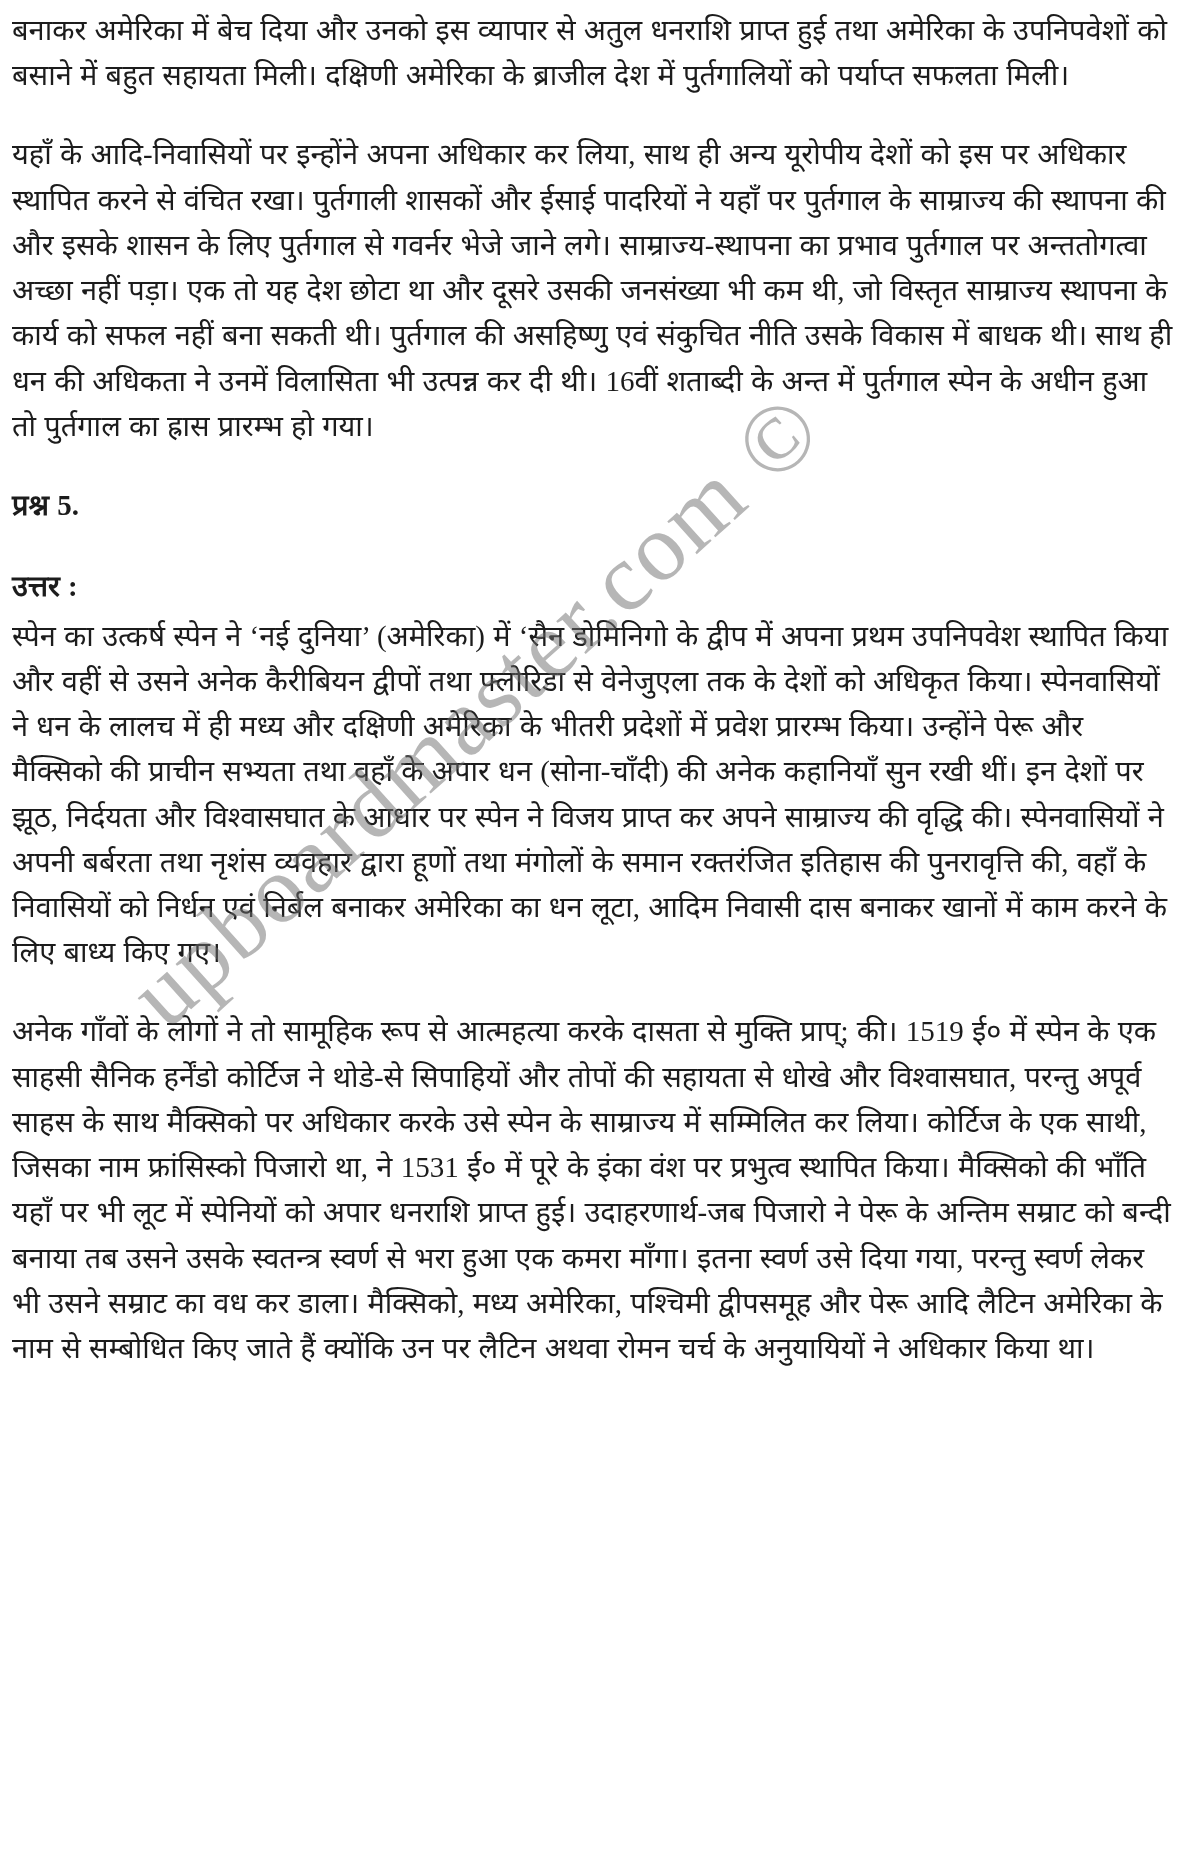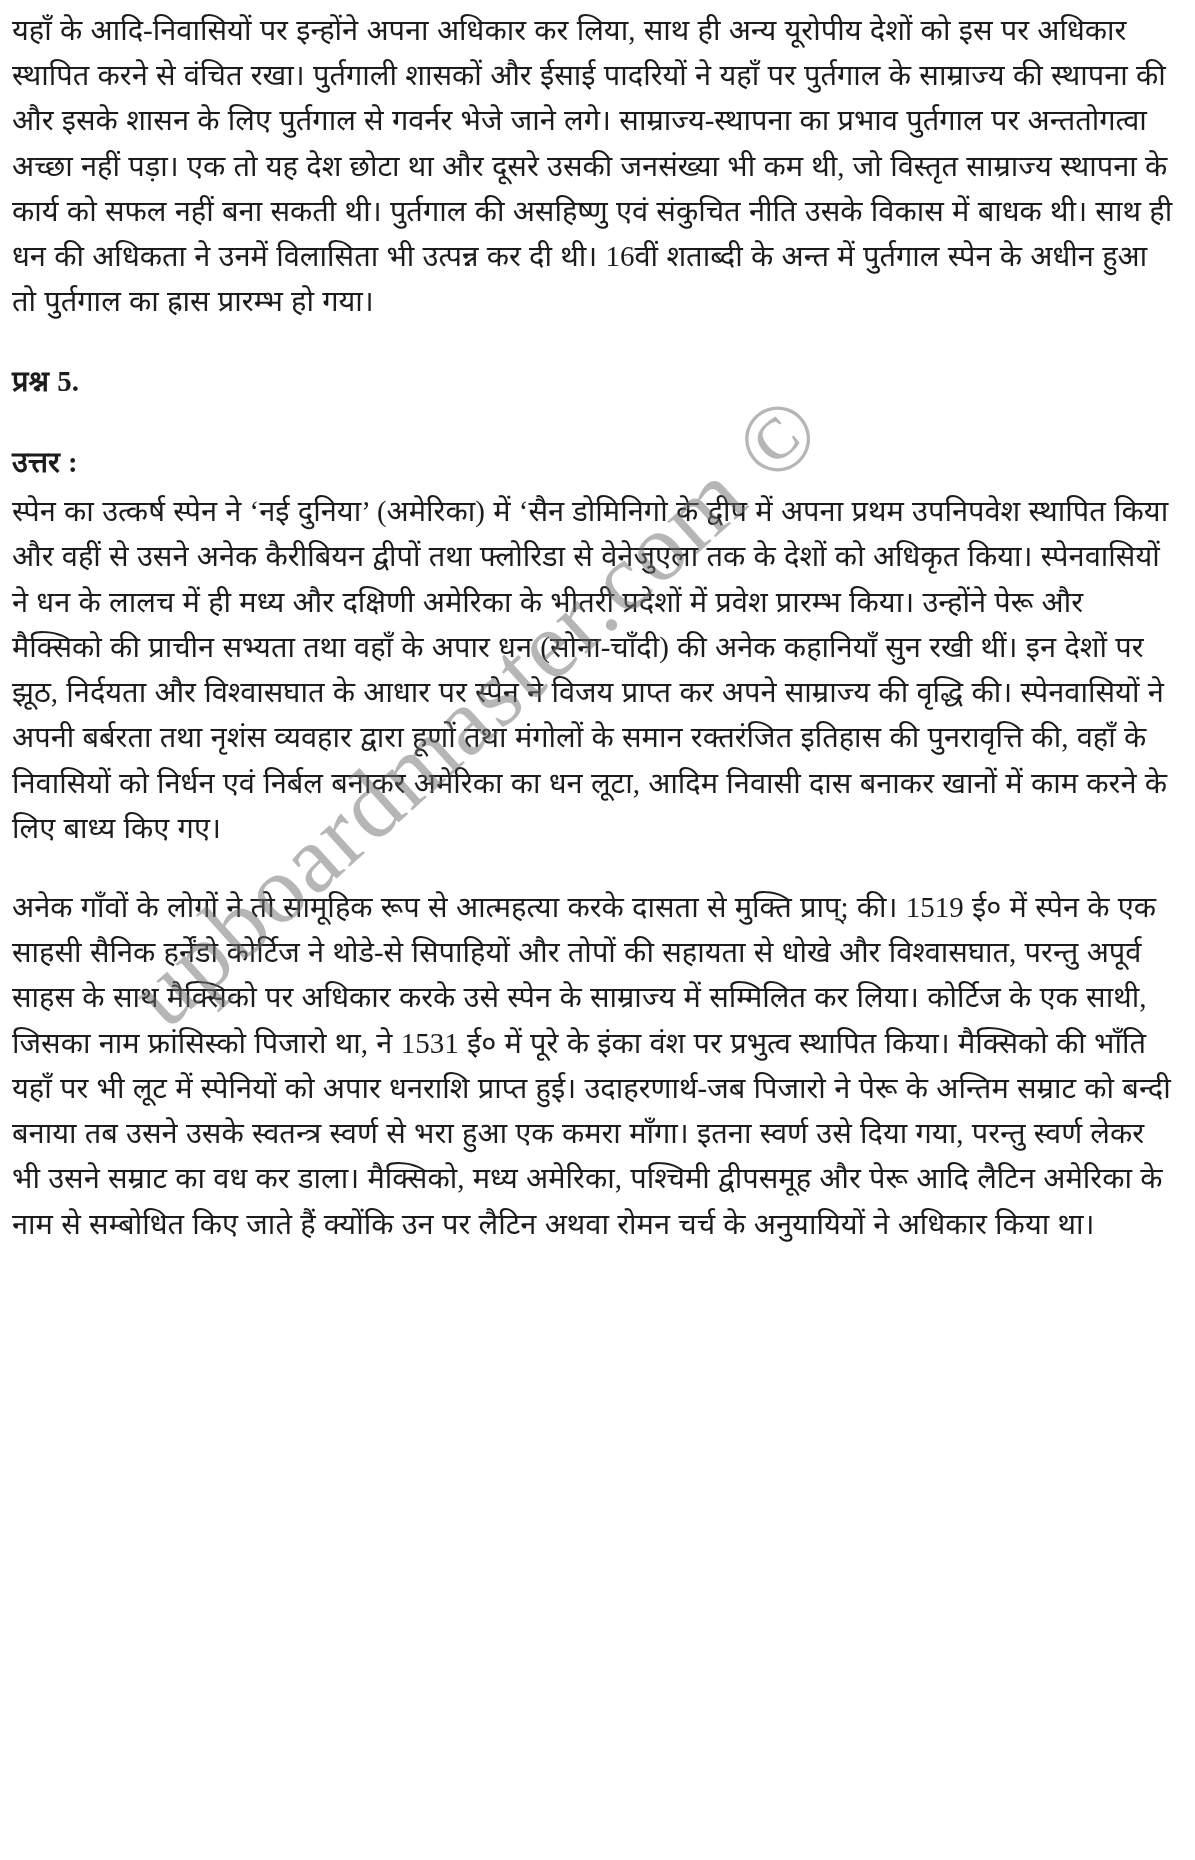--- a/index.html
+++ b/index.html
@@ -59,20 +59,21 @@
 </style>
 </head>
 <body>
 
 <div class="page">
 
   <div class="watermark">upboardmaster.com ©</div>
 
   <div class="content">
 
+    <p class="body">बनाकर अमेरिका में बेच दिया और उनको इस व्यापार से अतुल धनराशि प्राप्त हुई तथा अमेरिका के उपनिपवेशों को बसाने में बहुत सहायता मिली। दक्षिणी अमेरिका के ब्राजील देश में पुर्तगालियों को पर्याप्त सफलता मिली।</p>
 
     <p class="body">यहाँ के आदि-निवासियों पर इन्होंने अपना अधिकार कर लिया, साथ ही अन्य यूरोपीय देशों को इस पर अधिकार स्थापित करने से वंचित रखा। पुर्तगाली शासकों और ईसाई पादरियों ने यहाँ पर पुर्तगाल के साम्राज्य की स्थापना की और इसके शासन के लिए पुर्तगाल से गवर्नर भेजे जाने लगे। साम्राज्य-स्थापना का प्रभाव पुर्तगाल पर अन्ततोगत्वा अच्छा नहीं पड़ा। एक तो यह देश छोटा था और दूसरे उसकी जनसंख्या भी कम थी, जो विस्तृत साम्राज्य स्थापना के कार्य को सफल नहीं बना सकती थी। पुर्तगाल की असहिष्णु एवं संकुचित नीति उसके विकास में बाधक थी। साथ ही धन की अधिकता ने उनमें विलासिता भी उत्पन्न कर दी थी। 16वीं शताब्दी के अन्त में पुर्तगाल स्पेन के अधीन हुआ तो पुर्तगाल का ह्रास प्रारम्भ हो गया।</p>
 
     <p class="heading question-number">प्रश्न 5.</p>
 
 
     <p class="heading answer-label">उत्तर :</p>
 
     <p class="body">स्पेन का उत्कर्ष स्पेन ने ‘नई दुनिया’ (अमेरिका) में ‘सैन डोमिनिगो के द्वीप में अपना प्रथम उपनिपवेश स्थापित किया और वहीं से उसने अनेक कैरीबियन द्वीपों तथा फ्लोरिडा से वेनेजुएला तक के देशों को अधिकृत किया। स्पेनवासियों ने धन के लालच में ही मध्य और दक्षिणी अमेरिका के भीतरी प्रदेशों में प्रवेश प्रारम्भ किया। उन्होंने पेरू और मैक्सिको की प्राचीन सभ्यता तथा वहाँ के अपार धन (सोना-चाँदी) की अनेक कहानियाँ सुन रखी थीं। इन देशों पर झूठ, निर्दयता और विश्वासघात के आधार पर स्पेन ने विजय प्राप्त कर अपने साम्राज्य की वृद्धि की। स्पेनवासियों ने अपनी बर्बरता तथा नृशंस व्यवहार द्वारा  हूणों तथा मंगोलों के समान रक्तरंजित इतिहास की पुनरावृत्ति की, वहाँ के निवासियों को निर्धन एवं निर्बल बनाकर अमेरिका का धन लूटा, आदिम निवासी दास बनाकर खानों में काम करने के लिए बाध्य किए  गए।</p>
 

